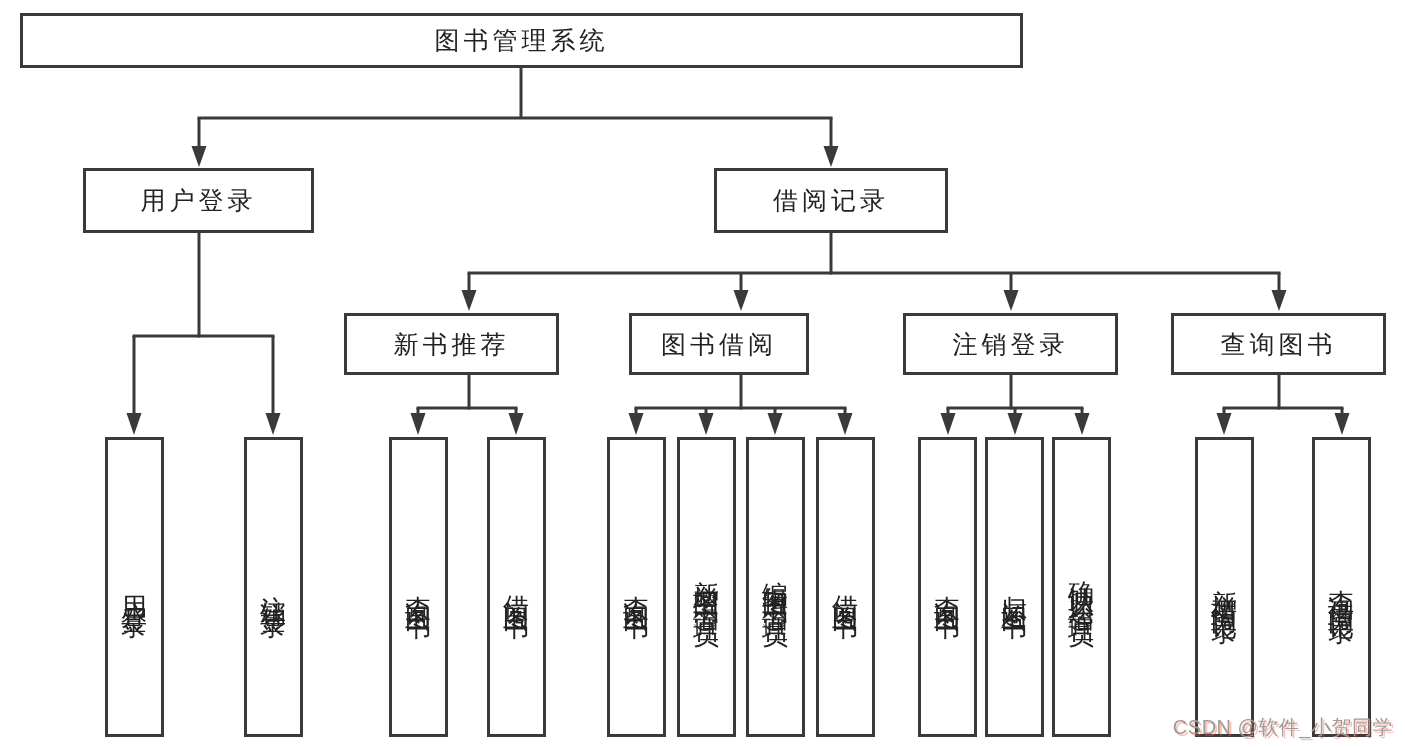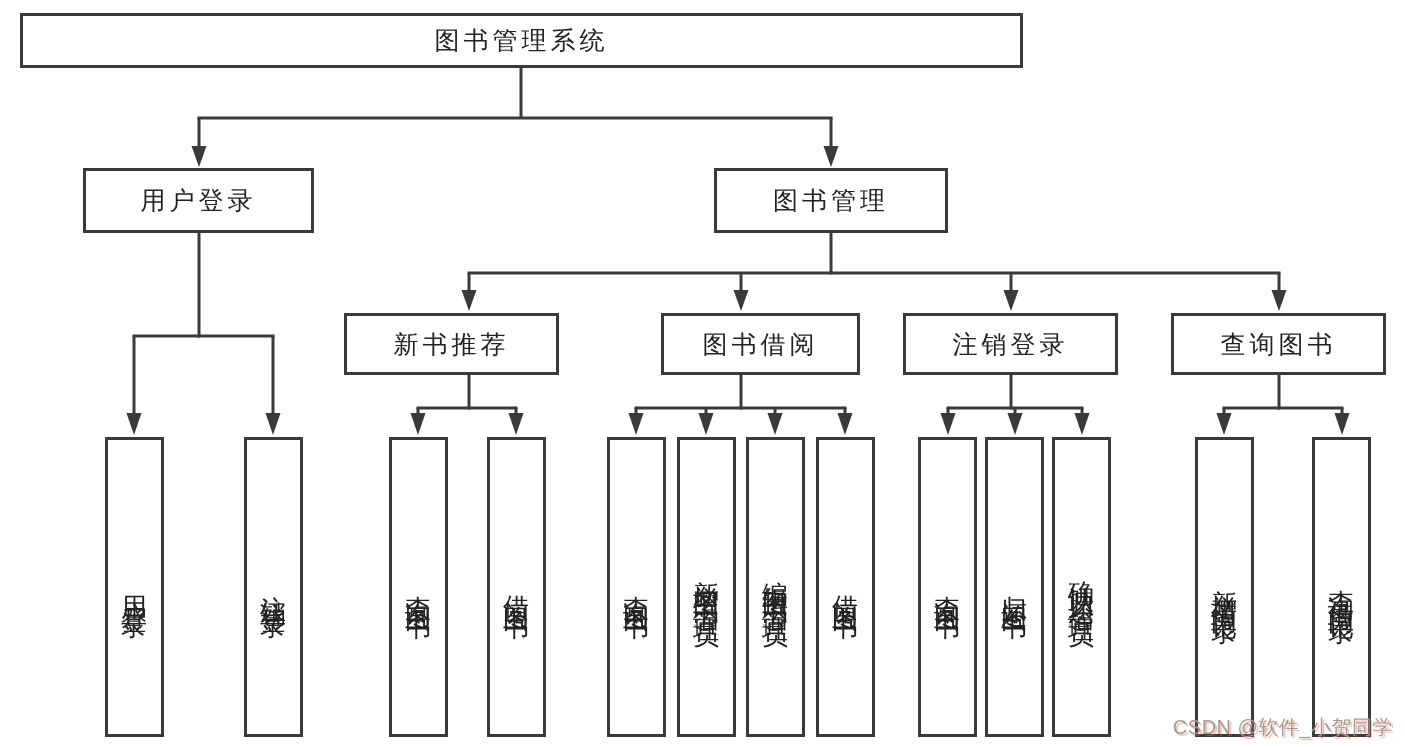--- a/index.html
+++ b/index.html
@@ -126,24 +126,24 @@
       <polygon points="1074.5,413 1089.5,413 1082,435"></polygon>
 
       <polygon points="1216.5,413 1231.5,413 1224,435"></polygon>
       <polygon points="1334.5,413 1349.5,413 1342,435"></polygon>
     </g>
   </svg>
 
   <div class="hbox" style="left:20px;top:13px;width:1003px;height:55px">图书管理系统</div>
 
   <div class="hbox" style="left:83px;top:168px;width:231px;height:65px">用户登录</div>
-  <div class="hbox" style="left:714px;top:168px;width:234px;height:65px">图书管理</div>
+  <div class="hbox" style="left:714px;top:168px;width:234px;height:65px">借阅记录</div>
 
   <div class="hbox" style="left:344px;top:313px;width:215px;height:62px">新书推荐</div>
-  <div class="hbox" style="left:661px;top:313px;width:199px;height:62px">图书借阅</div>
+  <div class="hbox" style="left:629px;top:313px;width:180px;height:62px">图书借阅</div>
   <div class="hbox" style="left:903px;top:313px;width:215px;height:62px">注销登录</div>
   <div class="hbox" style="left:1171px;top:313px;width:215px;height:62px">查询图书</div>
 
   <div class="vbox" style="left:105px">用户登录</div>
   <div class="vbox" style="left:244px">注销登录</div>
 
   <div class="vbox" style="left:389px">查询图书</div>
   <div class="vbox" style="left:487px">借阅图书</div>
 
   <div class="vbox" style="left:607px">查询图书</div>

